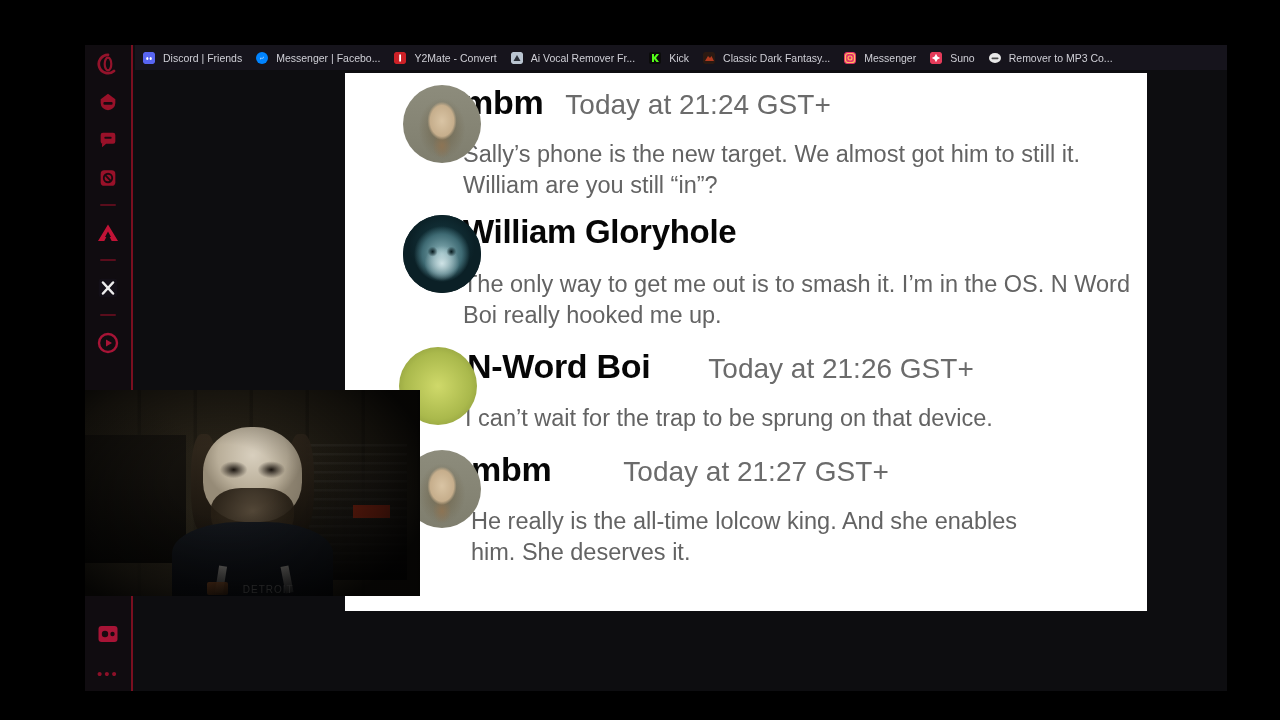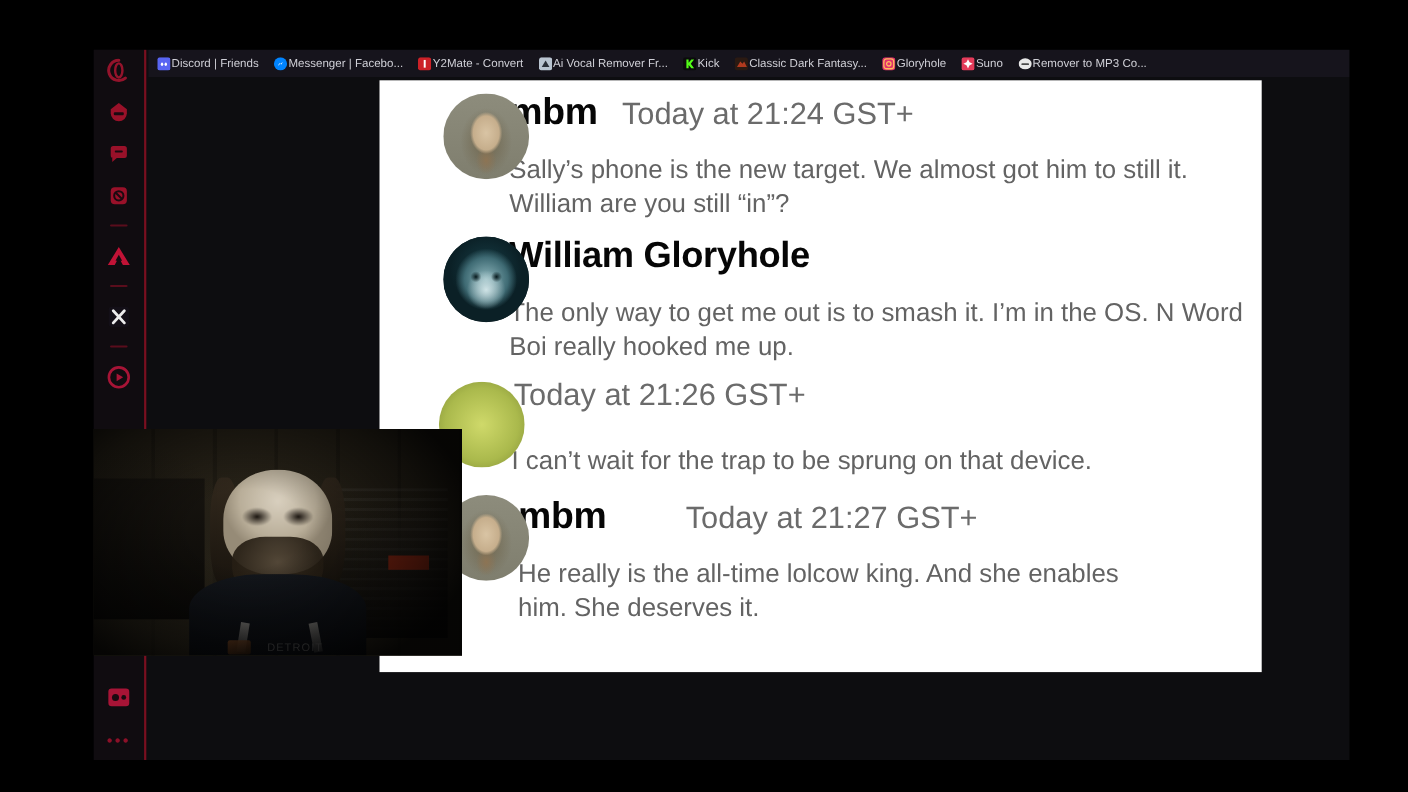--- a/index.html
+++ b/index.html
@@ -81,21 +81,21 @@
     background: #16141c;
     display: flex;
     align-items: center;
     padding-left: 8px;
     gap: 14px;
     overflow: hidden;
   }
   .bm {
     display: flex;
     align-items: center;
-    gap: 1px;
+    gap: 8px;
     white-space: nowrap;
     flex: 0 0 auto;
   }
   .bm-favicon {
     width: 12px;
     height: 12px;
     border-radius: 2px;
     flex: 0 0 auto;
     display: block;
   }
@@ -465,21 +465,21 @@
           </svg>
         <span class="bm-label">Classic Dark Fantasy...</span>
       </div>
 
       <div class="bm">
         <svg class="bm-favicon" viewBox="0 0 12 12">
             <rect width="12" height="12" rx="3" fill="#e1306c"></rect>
             <rect x="1.5" y="1.5" width="9" height="9" rx="2.6" fill="none" stroke="#fdbb5c" stroke-width="1.2"></rect>
             <circle cx="6" cy="6" r="2" fill="none" stroke="#fdbb5c" stroke-width="1.2"></circle>
           </svg>
-        <span class="bm-label">Gloryhole</span>
+        <span class="bm-label">Messenger</span>
       </div>
 
       <div class="bm">
         <svg class="bm-favicon" viewBox="0 0 12 12">
             <rect width="12" height="12" rx="2" fill="#e43b5a"></rect>
             <path d="M6 1.8l1.4 2.8L10.2 6 7.4 7.4 6 10.2 4.6 7.4 1.8 6l2.8-1.4z" fill="#fff"></path>
           </svg>
         <span class="bm-label">Suno</span>
       </div>
 
@@ -513,20 +513,21 @@
           <span class="msg-author">William Gloryhole</span>
         </div>
         <div class="msg-body">The only way to get me out is to smash it. I’m in the OS. N Word Boi really hooked me up.</div>
       </div>
 
       <div class="msg m2">
         <div class="msg-avatar">
             <div class="av-green"></div>
           </div>
         <div class="msg-head">
+          <span class="msg-author">N-Word Boi</span>
           <span class="msg-time">Today at 21:26 GST+</span>
         </div>
         <div class="msg-body">I can’t wait for the trap to be sprung on that device.</div>
       </div>
 
       <div class="msg m3">
         <div class="msg-avatar">
             <div class="av-face"></div>
           </div>
         <div class="msg-head">

